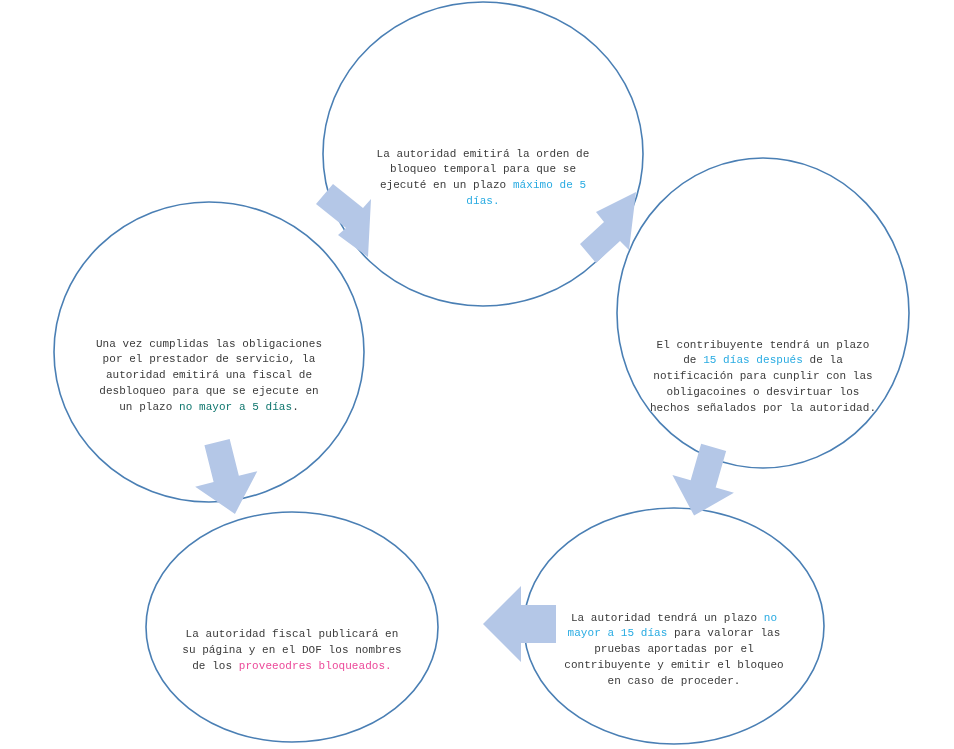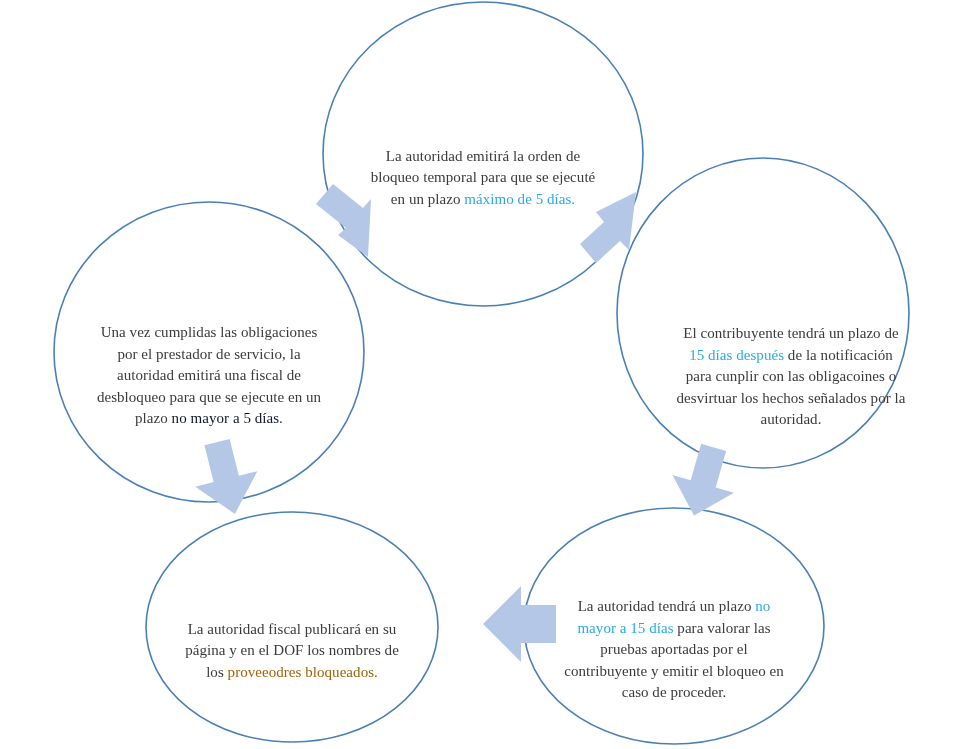--- a/index.html
+++ b/index.html
@@ -31,33 +31,33 @@
     align-items: center;
     justify-content: center;
     box-sizing: border-box;
     text-align: center;
     pointer-events: auto;
   }
   .node-text {
     display: block;
     width: 100%;
     color: #3a3a3a;
-    font-family: Liberation Serif, serif;
-    font-size: 15px;
+    font-family: Liberation Mono, monospace;
+    font-size: 11px;
     line-height: 1.43;
     letter-spacing: 0.05px;
     white-space: pre-line;
     margin-top: 48px;
   }
   .hl {
     color: #29abe2;
   }
   
   #node-1 { left: 323px; top: 2px;   width: 320px; height: 304px; padding: 0 46px; }
-  #node-2 { left: 645px; top: 198px; width: 292px; height: 310px; padding: 0 30px; }
+  #node-2 { left: 617px; top: 198px; width: 292px; height: 310px; padding: 0 30px; }
   #node-3 { left: 524px; top: 508px; width: 300px; height: 236px; padding: 0 34px; justify-content: flex-end; }
   #node-4 { left: 146px; top: 512px; width: 292px; height: 230px; padding: 0 34px; }
   #node-5 { left: 54px;  top: 202px; width: 310px; height: 300px; padding: 0 36px; }
 </style>
 </head>
 <body>
 
 <div id="stage" style="background: rgb(255, 255, 255);">
 
   <svg id="diagram-svg" viewBox="0 0 954 749" xmlns="http://www.w3.org/2000/svg">
@@ -101,20 +101,20 @@
 
   <div class="node" id="node-2">
     <span class="node-text" style="color: rgb(58, 58, 58);"><span>El contribuyente tendrá un plazo de </span><span class="hl" style="color: rgb(41, 171, 226);">15 días después</span><span> de la notificación para cunplir con las obligacoines o desvirtuar los hechos señalados por la autoridad.</span></span>
   </div>
 
   <div class="node" id="node-3">
     <span class="node-text" style="color: rgb(58, 58, 58);"><span>La autoridad tendrá un plazo </span><span class="hl" style="color: rgb(41, 171, 226);">no mayor a 15 días</span><span> para valorar las pruebas aportadas por el contribuyente  y emitir el bloqueo en caso de proceder.</span></span>
   </div>
 
   <div class="node" id="node-4">
-    <span class="node-text" style="color: rgb(58, 58, 58);"><span>La autoridad fiscal publicará en su página y en el DOF los nombres de los </span><span class="hl" style="color: #a16207;">proveeodres bloqueados.</span></span>
+    <span class="node-text" style="color: rgb(58, 58, 58);"><span>La autoridad fiscal publicará en su página y en el DOF los nombres de los </span><span class="hl" style="color: #ec4899;">proveeodres bloqueados.</span></span>
   </div>
 
   <div class="node" id="node-5">
-    <span class="node-text" style="color: rgb(58, 58, 58);"><span>Una vez cumplidas las obligaciones por el prestador de servicio, la autoridad emitirá una fiscal de desbloqueo para que se ejecute en un plazo </span><span class="hl" style="color: #0f172a;">no mayor a 5 días</span><span>.</span></span>
+    <span class="node-text" style="color: rgb(58, 58, 58);"><span>Una vez cumplidas las obligaciones por el prestador de servicio, la autoridad emitirá una fiscal de desbloqueo para que se ejecute en un plazo </span><span class="hl" style="color: #0f766e;">no mayor a 5 días</span><span>.</span></span>
   </div>
 
 </div>
 
 </body></html>

